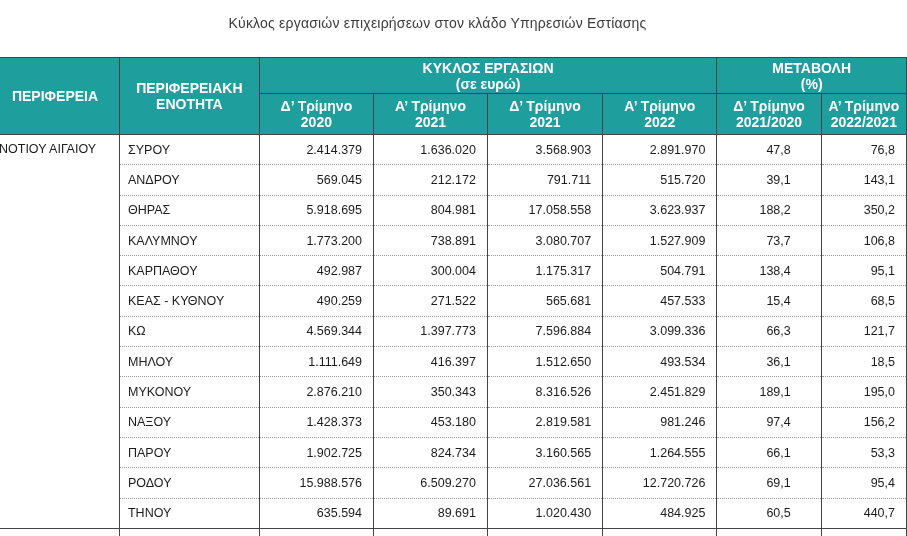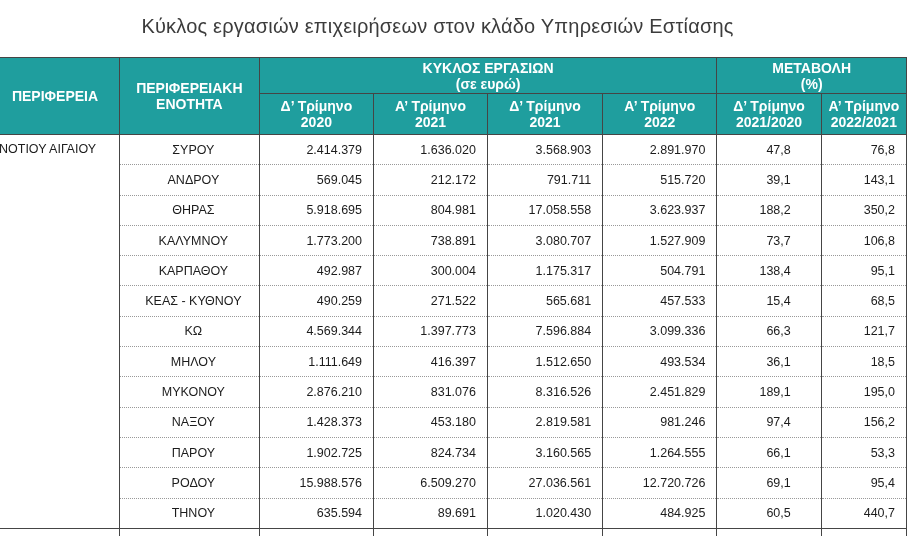--- a/index.html
+++ b/index.html
@@ -13,21 +13,21 @@
   html, body { margin: 0; padding: 0; }
   body {
     width: 907px; height: 536px;
     overflow: hidden; position: relative;
     background: #ffffff;
     font-family: "Liberation Sans", sans-serif;
   }
   .title {
     position: absolute; top: 15px; left: 0;
     width: 875px; text-align: center;
-    font-size: 20px; color: var(--title-text);
+    font-size: 14px; color: var(--title-text);
     letter-spacing: 0.2px;
   }
   .table-wrap { position: absolute; top: 57px; left: -10px; }
   table { border-collapse: collapse; table-layout: fixed; }
   th {
     background: var(--header-bg);
     color: var(--header-text);
     font-size: 14px; font-weight: bold;
     text-align: center; vertical-align: middle;
     border: 1px solid var(--border-dark);
@@ -42,21 +42,21 @@
     border-right: 1px solid var(--border-dark);
     border-bottom: 1px dotted var(--border-light);
     vertical-align: middle;
     white-space: nowrap; overflow: hidden;
   }
   tbody tr:first-child td { border-top: 1px solid var(--border-dark); }
   .region-cell {
     vertical-align: top; text-align: left;
     padding: 7px 0 0 8px;
   }
-  .unit-cell { text-align: center; padding-left: 8px; }
+  .unit-cell { text-align: left; padding-left: 8px; }
   .value-cell { text-align: right; padding-right: 11px; }
   td.chg1 { padding-right: 30px; }
   td.chg2 { }
   tr.partial-row td { height: 20px; }
 </style>
 </head>
 <body>
 
 <div class="title">Κύκλος εργασιών επιχειρήσεων στον κλάδο Υπηρεσιών Εστίασης</div>
 
@@ -182,21 +182,21 @@
           <td class="value-cell">1.111.649</td>
           <td class="value-cell">416.397</td>
           <td class="value-cell">1.512.650</td>
           <td class="value-cell">493.534</td>
           <td class="value-cell chg1">36,1</td>
           <td class="value-cell chg2">18,5</td>
         </tr>
         <tr>
           <td class="unit-cell">ΜΥΚΟΝΟΥ</td>
           <td class="value-cell">2.876.210</td>
-          <td class="value-cell">831.076</td>
+          <td class="value-cell">350.343</td>
           <td class="value-cell">8.316.526</td>
           <td class="value-cell">2.451.829</td>
           <td class="value-cell chg1">189,1</td>
           <td class="value-cell chg2">195,0</td>
         </tr>
         <tr>
           <td class="unit-cell">ΝΑΞΟΥ</td>
           <td class="value-cell">1.428.373</td>
           <td class="value-cell">453.180</td>
           <td class="value-cell">2.819.581</td>

